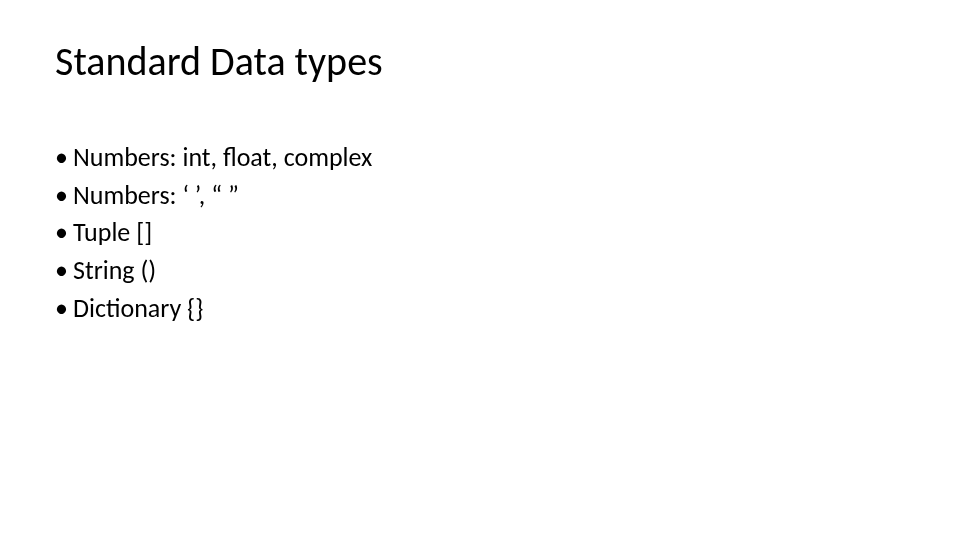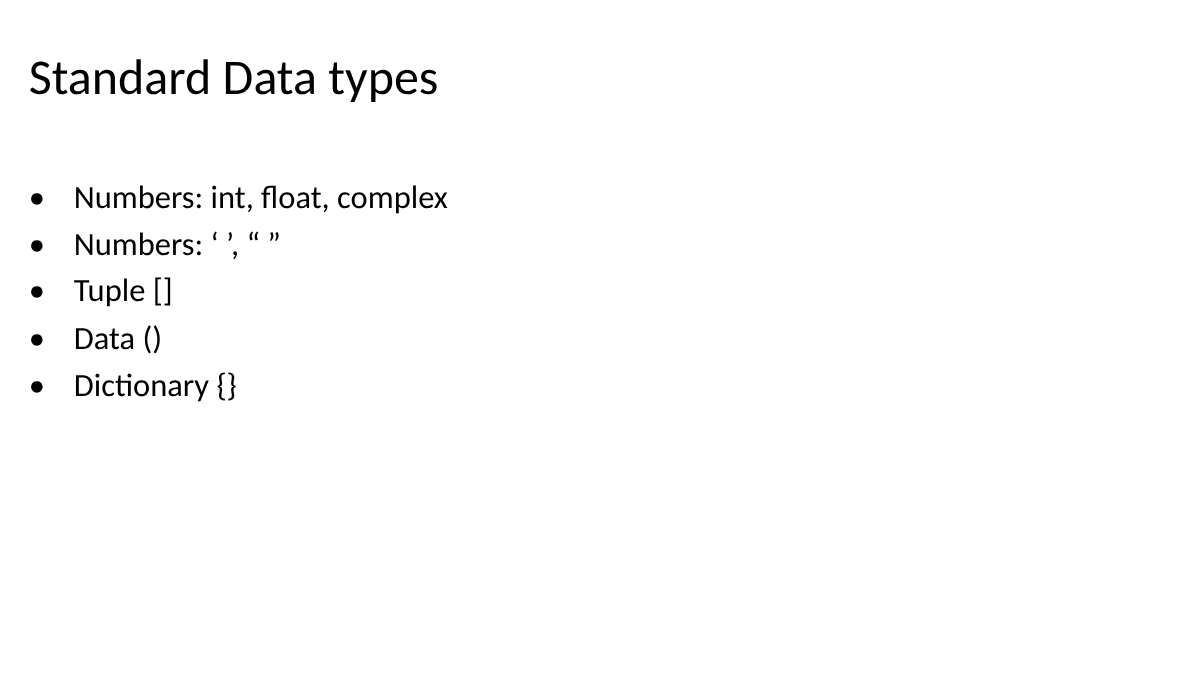--- a/index.html
+++ b/index.html
@@ -10,21 +10,21 @@
     background: #ffffff;
     font-family: "Calibri", "Segoe UI", "Helvetica Neue", Arial, sans-serif;
     color: #000000;
     overflow: hidden;
   }
   .slide {
     position: relative;
     width: 892px;
     height: 540px;
     box-sizing: border-box;
-    padding: 40px 55px 0 23px;
+    padding: 40px 55px 0 55px;
   }
   .title {
     font-family: "Calibri Light", "Calibri", "Segoe UI Light", "Segoe UI", Arial, sans-serif;
     font-weight: 300;
     font-size: 40px;
     line-height: 1.1;
     margin: 0 0 55px 0;
     letter-spacing: 0px;
   }
   .body {
@@ -38,21 +38,20 @@
   }
   .bullet-dot {
     width: 18px;
     flex: 0 0 18px;
     text-align: left;
     font-size: 26px;
     line-height: 1.45;
   }
   .bullet-text {
     flex: 1 1 auto;
-    margin-left: 18px;
   }
 </style>
 </head>
 <body>
 
 <div class="slide">
 
   <h1 class="title">Standard Data types</h1>
 
   <div class="body">
@@ -67,21 +66,21 @@
       <span class="bullet-text">Numbers: ‘ ’, “ ”</span>
     </div>
 
     <div class="bullet-row">
       <span class="bullet-dot">•</span>
       <span class="bullet-text">Tuple []</span>
     </div>
 
     <div class="bullet-row">
       <span class="bullet-dot">•</span>
-      <span class="bullet-text">Data ()</span>
+      <span class="bullet-text">String ()</span>
     </div>
 
     <div class="bullet-row">
       <span class="bullet-dot">•</span>
       <span class="bullet-text">Dictionary {}</span>
     </div>
 
   </div>
 
 </div>

